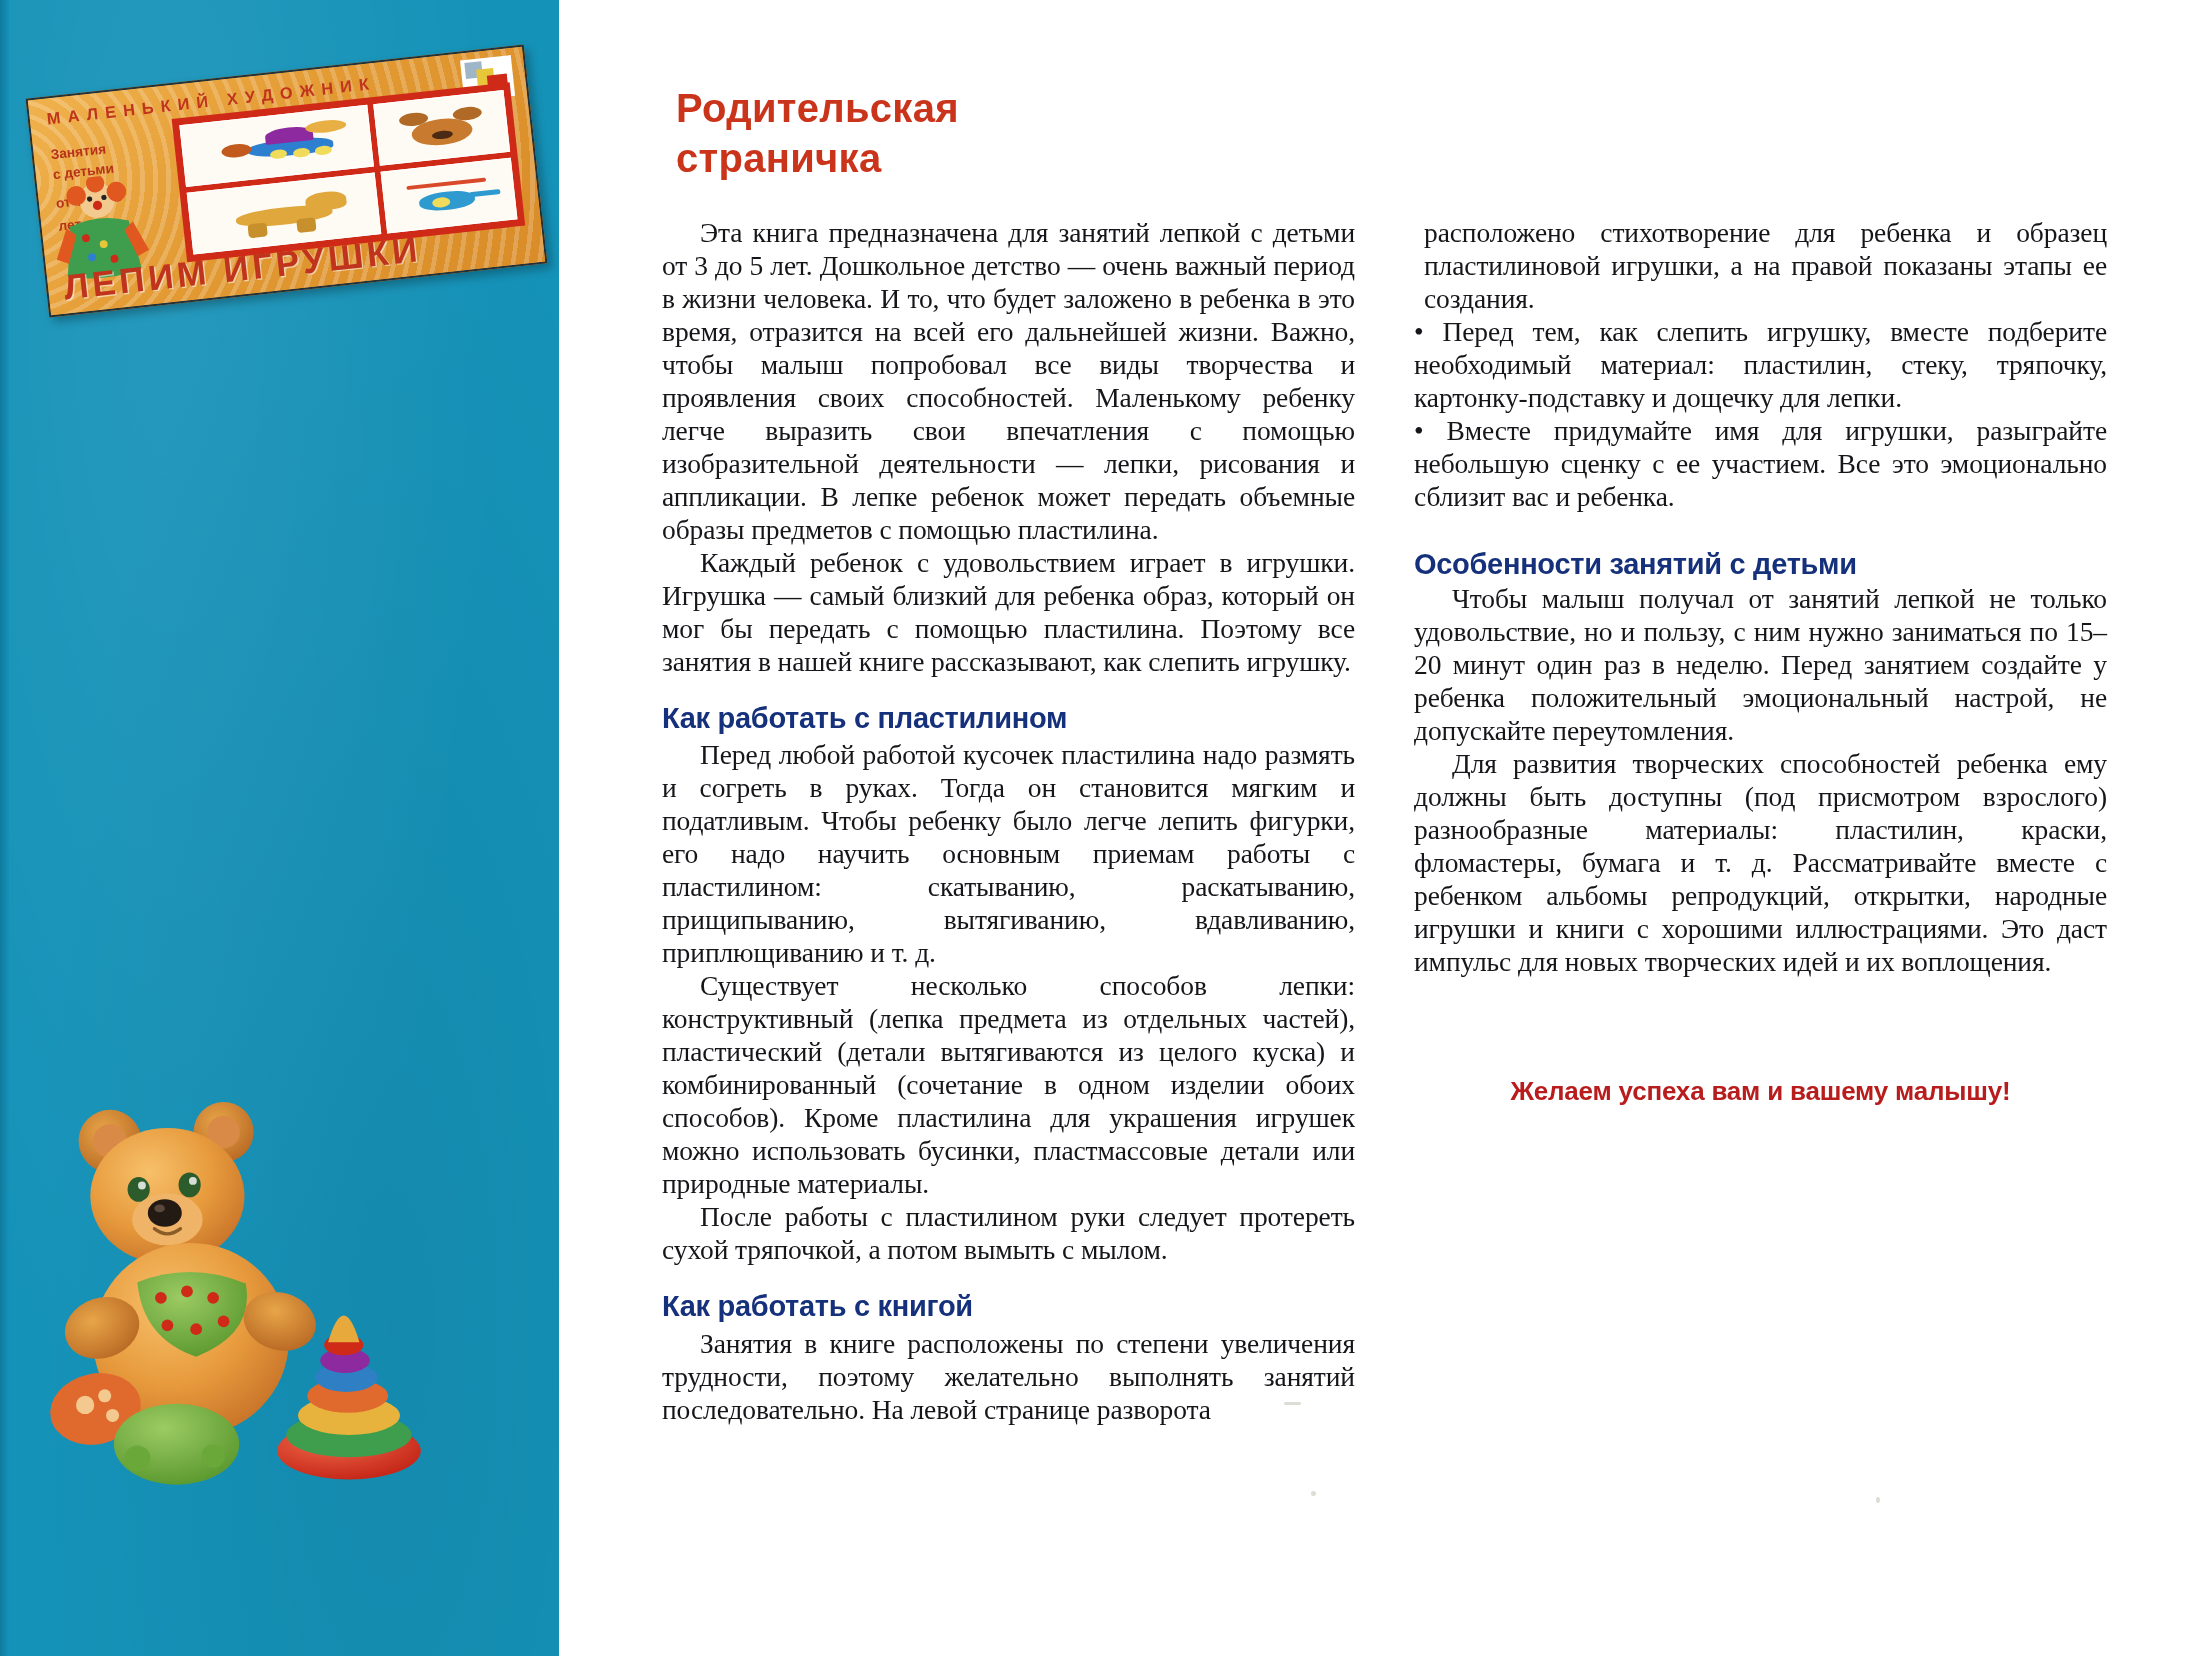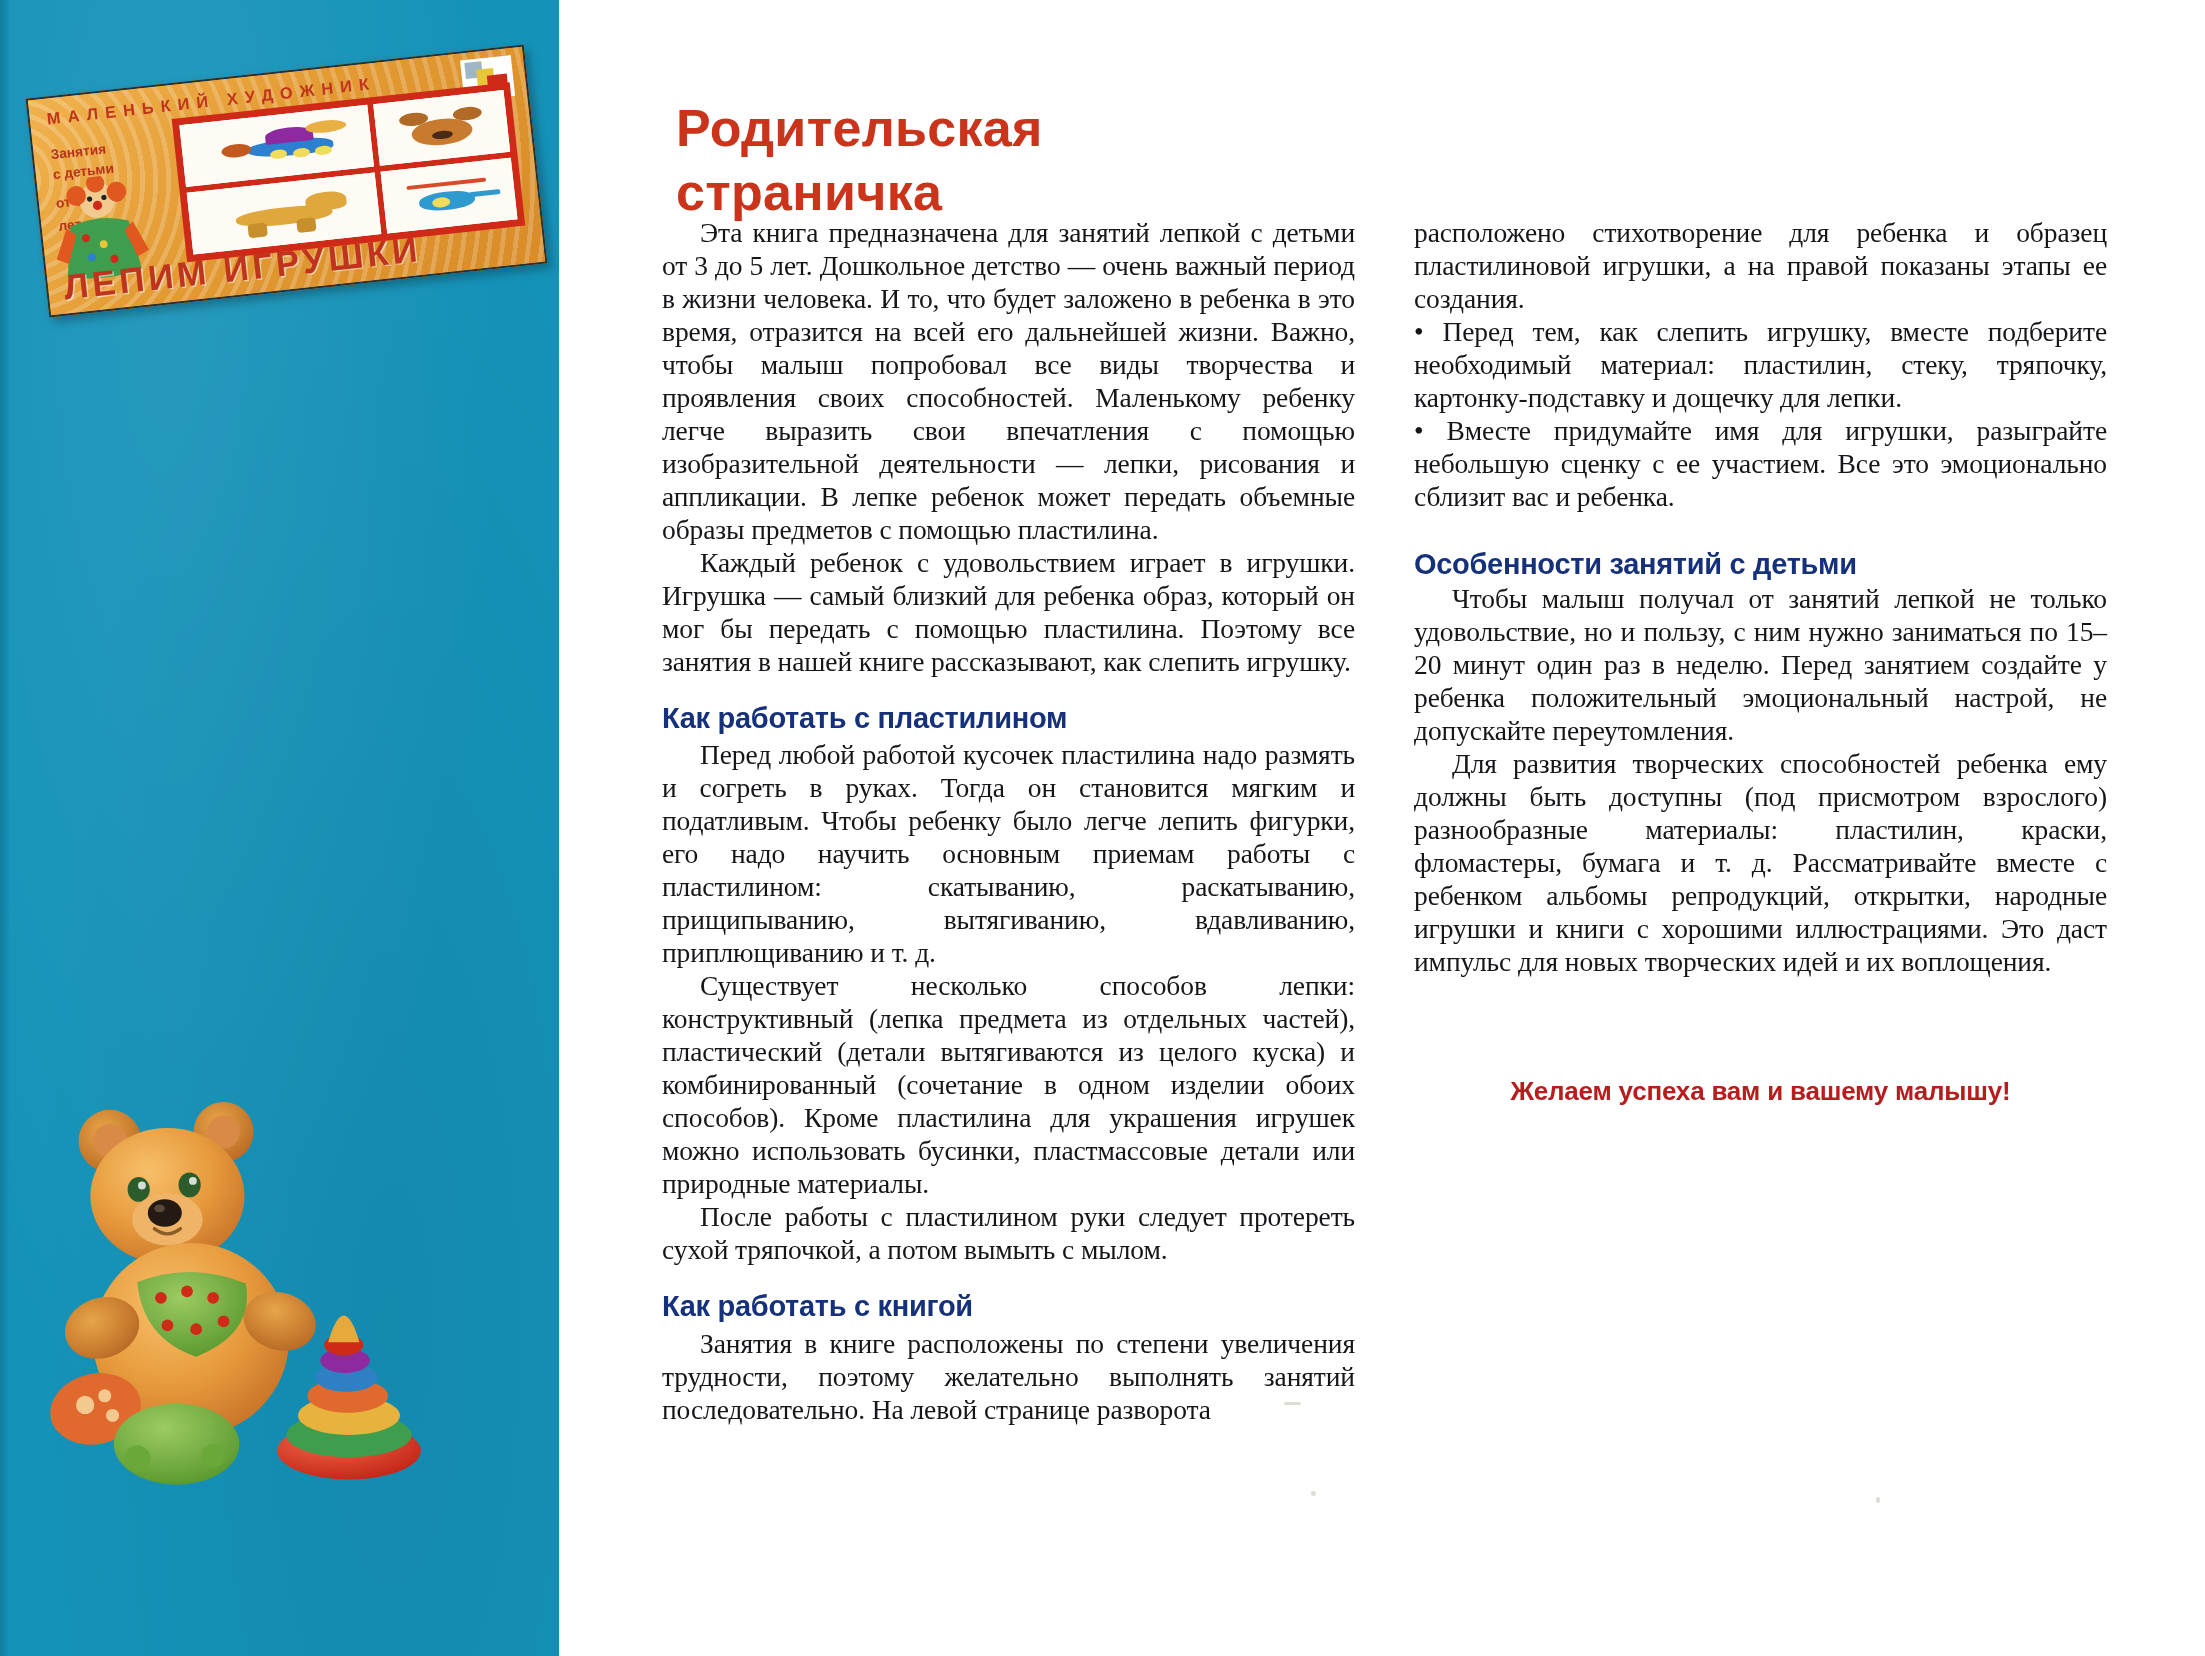--- a/index.html
+++ b/index.html
@@ -72,36 +72,36 @@
     text-shadow:1.3px 1.3px 0 rgba(255,255,255,.55);
   }
   #book-cover .clown{position:absolute;left:9.2px;bottom:25px;width:98px;height:108px;}
   
   #bear-illustration{position:absolute;left:39px;top:1098px;width:458px;height:418px;}
   
   #article{
     position:absolute;left:598px;top:0;width:1607px;height:1656px;background:#fff;
   }
   #page-title{
-    position:absolute;left:78px;top:96px;width:497px;
+    position:absolute;left:78px;top:84px;width:497px;
     color:#c9341a;font-family:"Liberation Sans",sans-serif;font-weight:bold;
-    font-size:52px;line-height:1.24;letter-spacing:0.3px;
+    font-size:40px;line-height:1.24;letter-spacing:0.3px;
   }
   #columns{
     position:absolute;left:64px;top:216px;width:1494px;
     display:flex;gap:59px;
   }
   .col{width:693px;}
   .col p{
     margin:0;font-size:27.5px;line-height:33px;color:#16161a;
     text-align:justify;text-indent:38px;
     font-family:"Liberation Serif", serif;
     letter-spacing:-0.1px;
   }
-  .col p.noindent{text-indent:0;}
+  .col p.noindent{text-indent:0;margin-left:10px;}
   .col p.bullet{text-indent:0;padding-left:0;}
   .subhead{
     margin:23.5px 0 3.9px 0;color:#16317c;
     font-family:"Liberation Sans",sans-serif;font-weight:bold;
     font-size:29px;letter-spacing:-0.3px;
   }
   .subhead.tight{margin-top:35px;margin-bottom:1.3px;}
   #closing{
     margin-top:98px;text-align:center;color:#b91c1c;
     font-family:"Liberation Sans",sans-serif;font-weight:bold;

